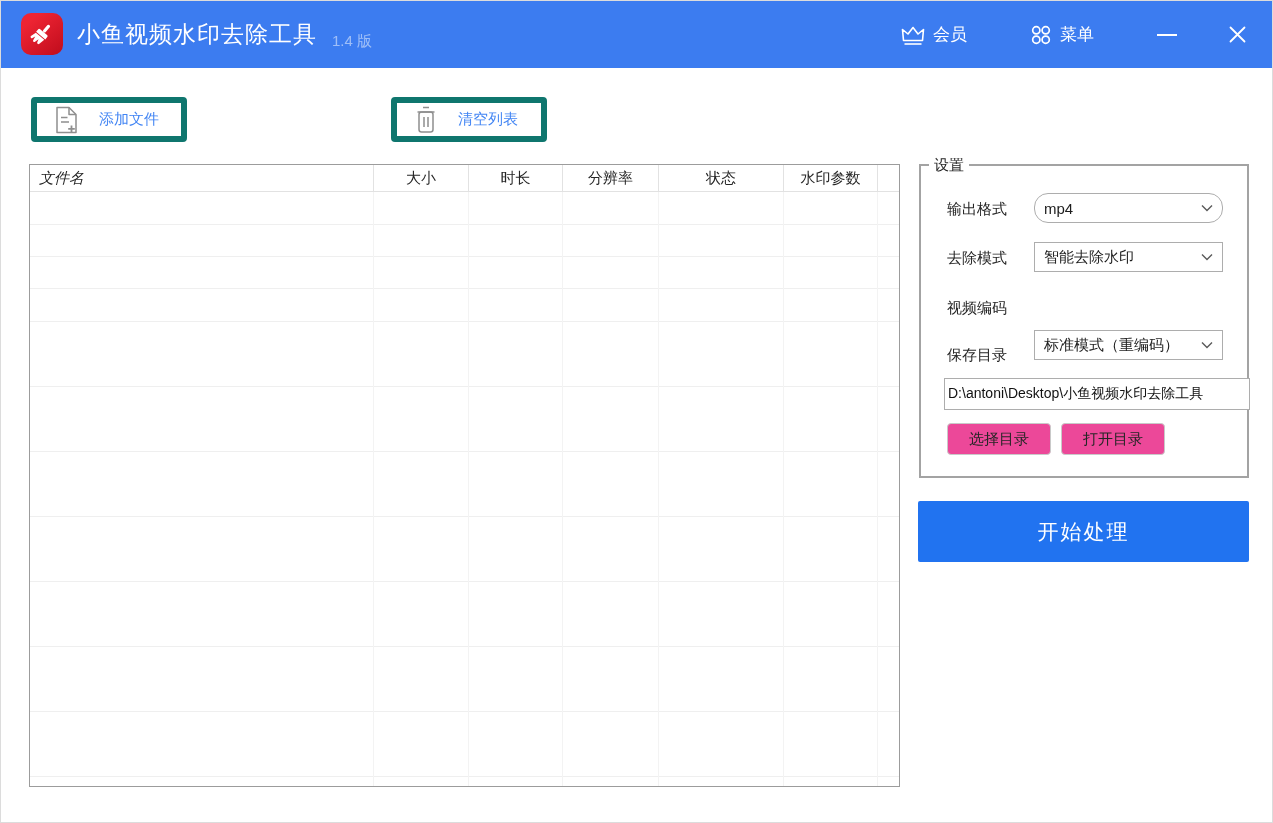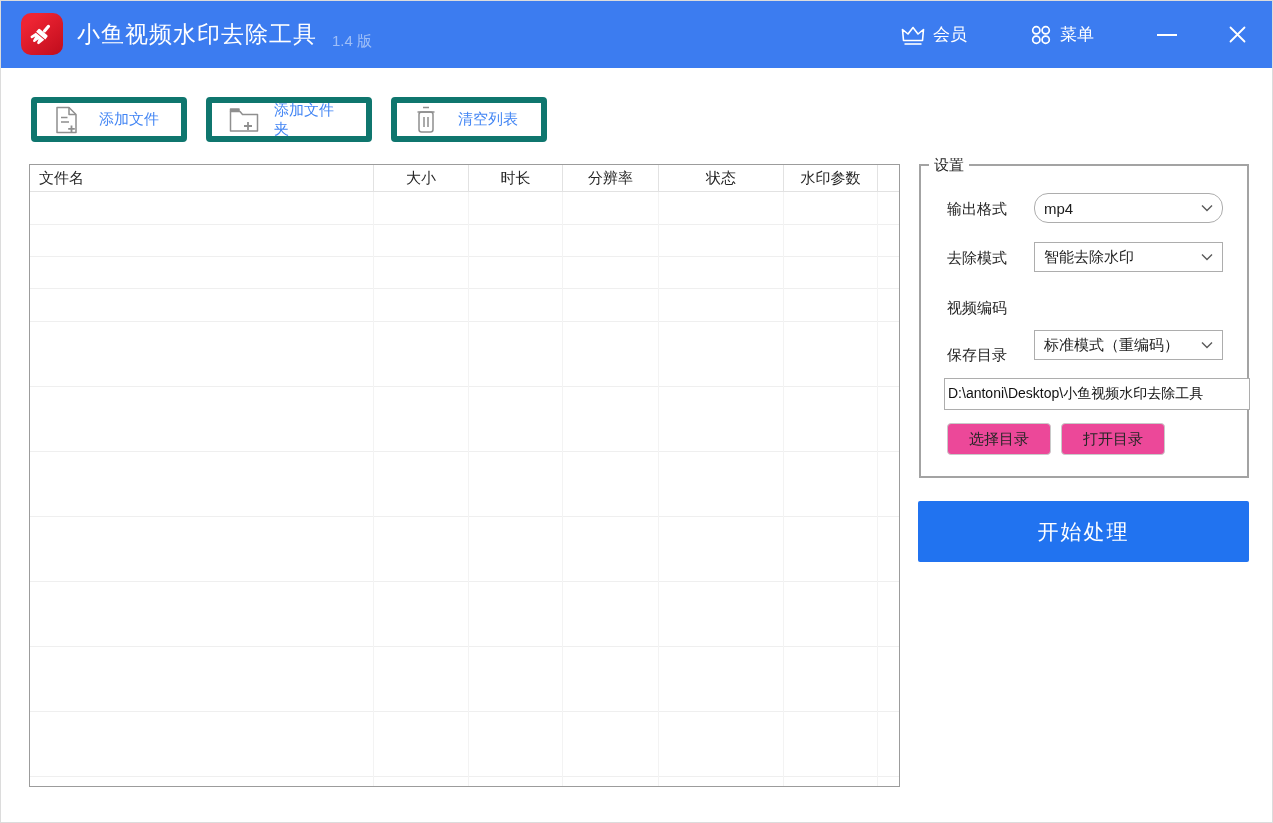--- a/index.html
+++ b/index.html
@@ -68,21 +68,21 @@
   .ft-header {
     display:flex; height:27px; background:#ffffff;
     border-bottom:1px solid #e2e2e2;
     font-size:15px; color:#262626;
   }
   .ft-header .hc {
     border-right:1px solid #e2e2e2;
     display:flex; align-items:center; justify-content:center;
     overflow:hidden; white-space:nowrap;
   }
-  .hc-filename { width:344px; justify-content:flex-start !important; padding-left:9px; }
+  .hc-filename { width:344px; justify-content:flex-start !important; padding-left:9px;font-style:italic; }
   .hc-size { width:95px; }
   .hc-duration { width:94px; }
   .hc-resolution { width:96px; }
   .hc-status { width:125px; }
   .hc-params { width:94px; }
   .hc-stub { flex:1; border-right:none !important; }
   .ft-body {
     position:relative; height:595px;
     background:repeating-linear-gradient(to bottom,
       #ffffff 0px, #ffffff 31.5px, #efefef 31.5px, #efefef 32.5px);
@@ -203,30 +203,20 @@
       <svg width="28" height="30" viewBox="0 0 28 30" fill="none" stroke="#8f8f8f" stroke-width="1.5" stroke-linejoin="round">
         <path d="M4 2.5 H16 L23 9.5 V27.5 H4 Z"></path>
         <path d="M16 2.5 V9.5 H23"></path>
         <path d="M8 12.5 H14.5 M8 17 H16"></path>
         <path d="M18.5 20.5 V27 M15.2 23.8 H21.8" stroke-width="1.8"></path>
       </svg>
     </span>
     <span class="t-label">添加文件</span>
   </div>
 
-  <div class="tool-btn btn-addfolder">
-    <span class="t-icon">
-      <svg width="32" height="28" viewBox="0 0 32 28" fill="none" stroke="#8f8f8f" stroke-width="1.5" stroke-linejoin="round">
-        <path d="M2.5 5.5 H12 L14.5 8.5 H29.5 V25 H2.5 Z"></path>
-        <path d="M2.5 5.5 V3 H11 V5.5" fill="#8f8f8f"></path>
-        <path d="M20 16 V24 M16 20 H24" stroke-width="1.8"></path>
-      </svg>
-    </span>
-    <span class="t-label">添加文件夹</span>
-  </div>
 
   <div class="tool-btn btn-clear">
     <span class="t-icon">
       <svg width="26" height="30" viewBox="0 0 26 30" fill="none" stroke="#8f8f8f" stroke-width="1.5" stroke-linejoin="round">
         <path d="M10 2.5 H16"></path>
         <path d="M4.5 7 H21.5"></path>
         <rect x="6" y="7" width="14" height="20" rx="2.5"></rect>
         <path d="M11 12 V22 M15 12 V22"></path>
       </svg>
     </span>

